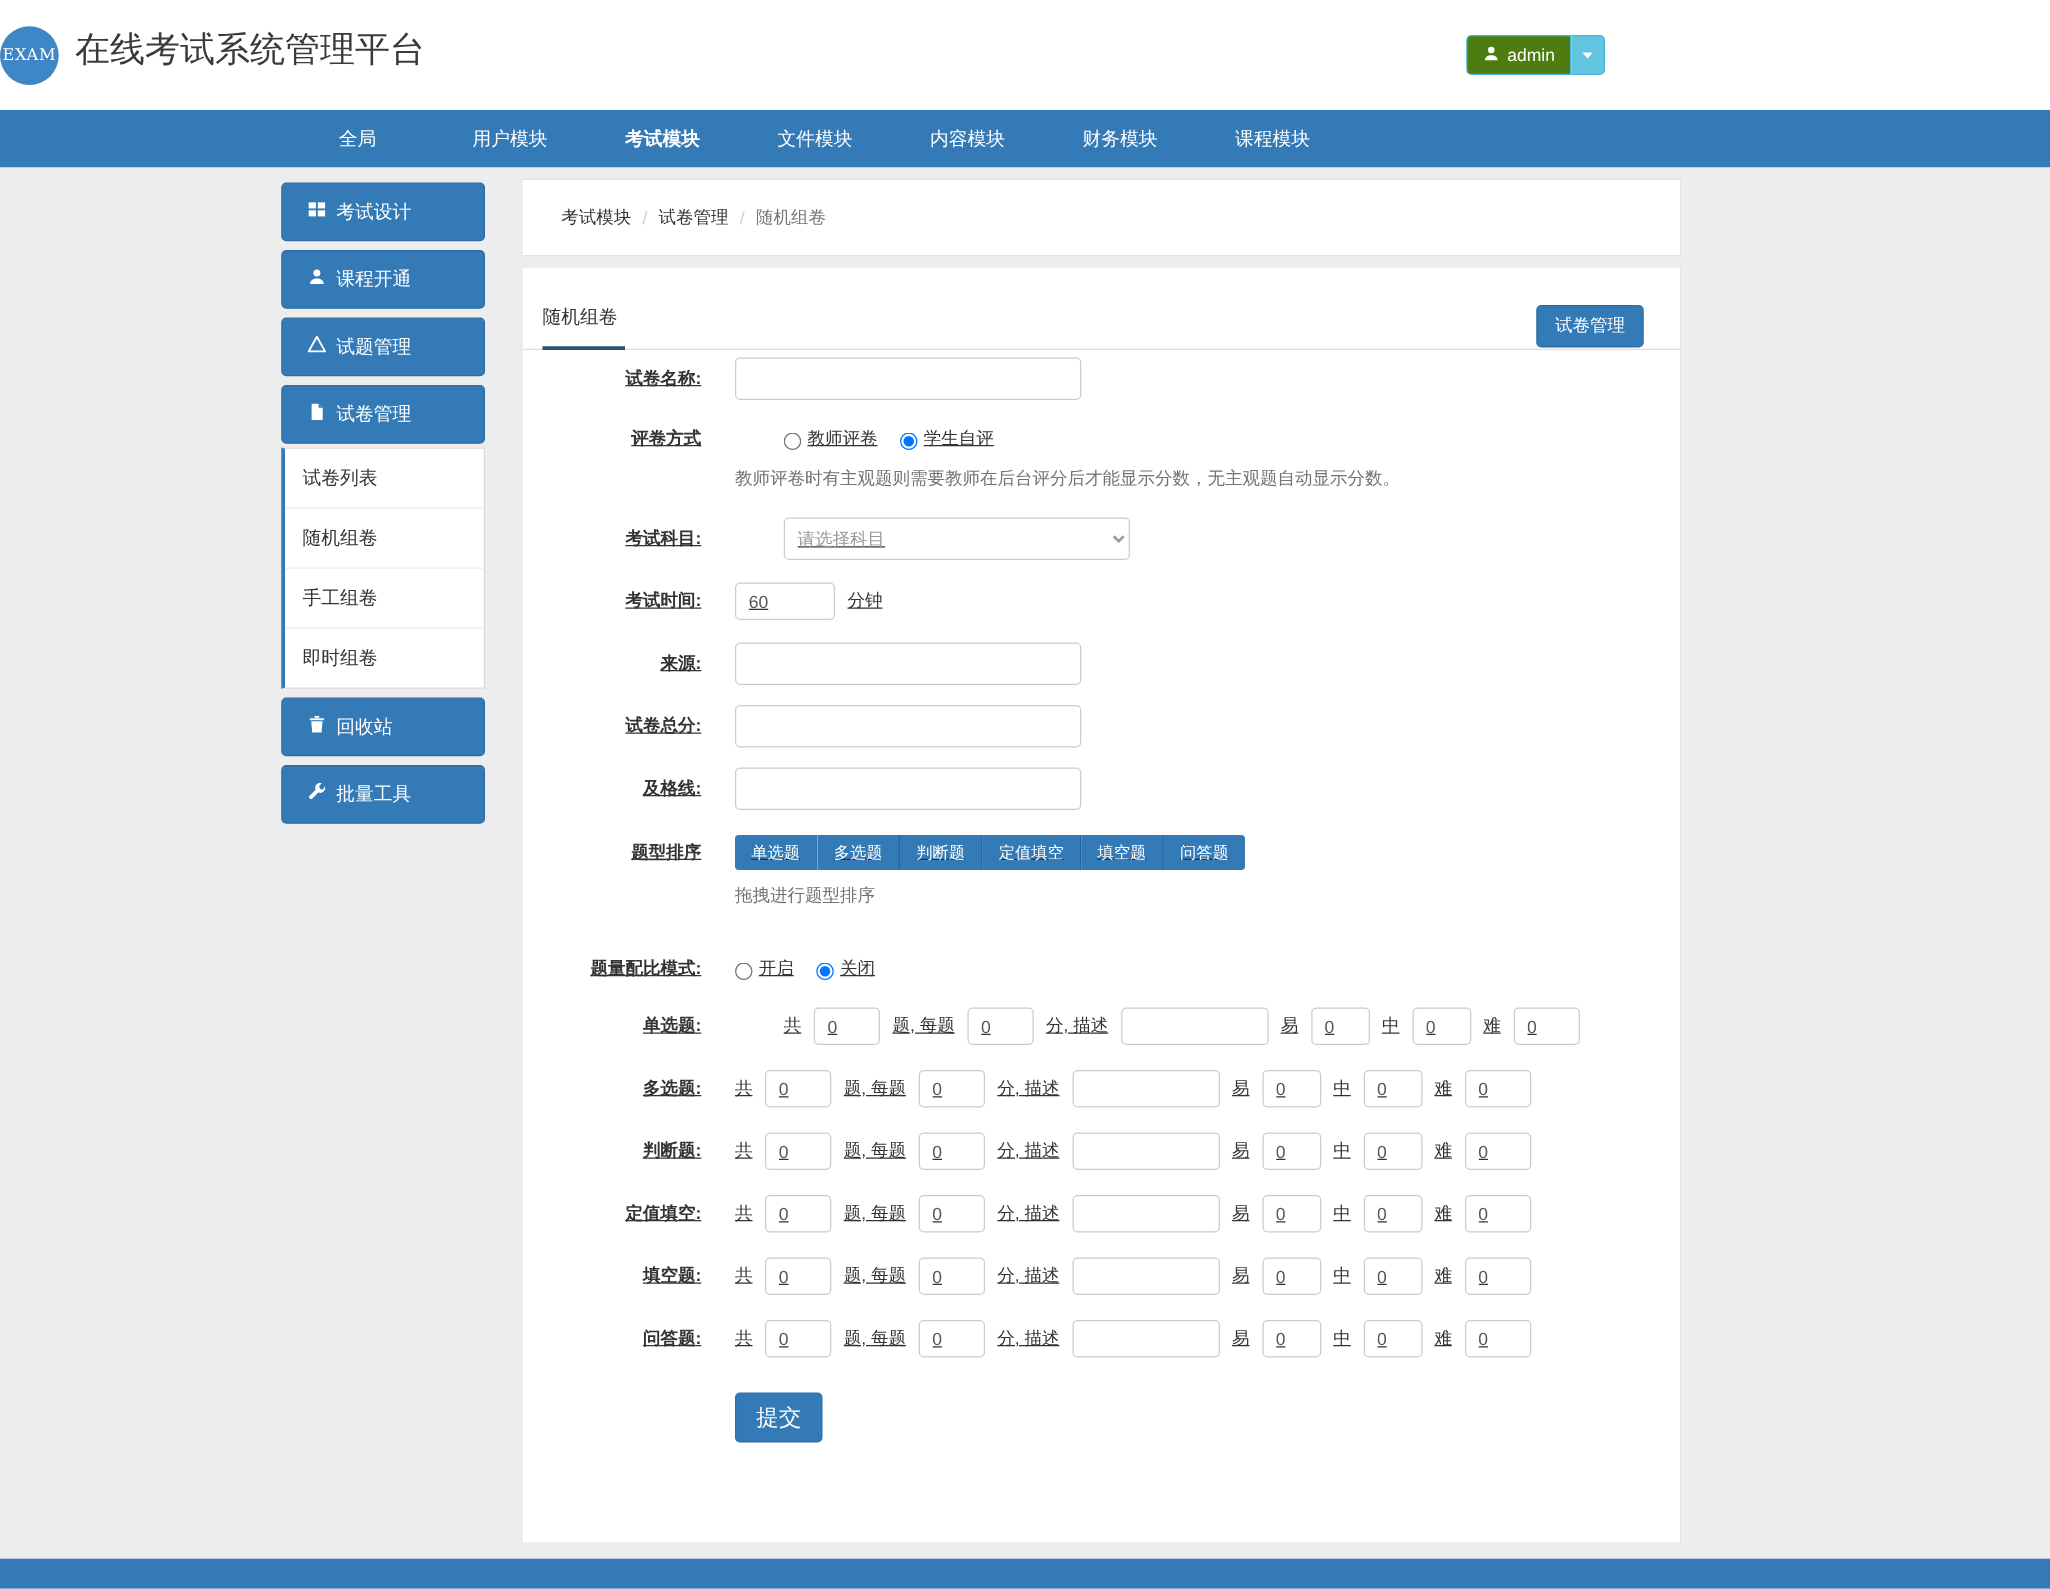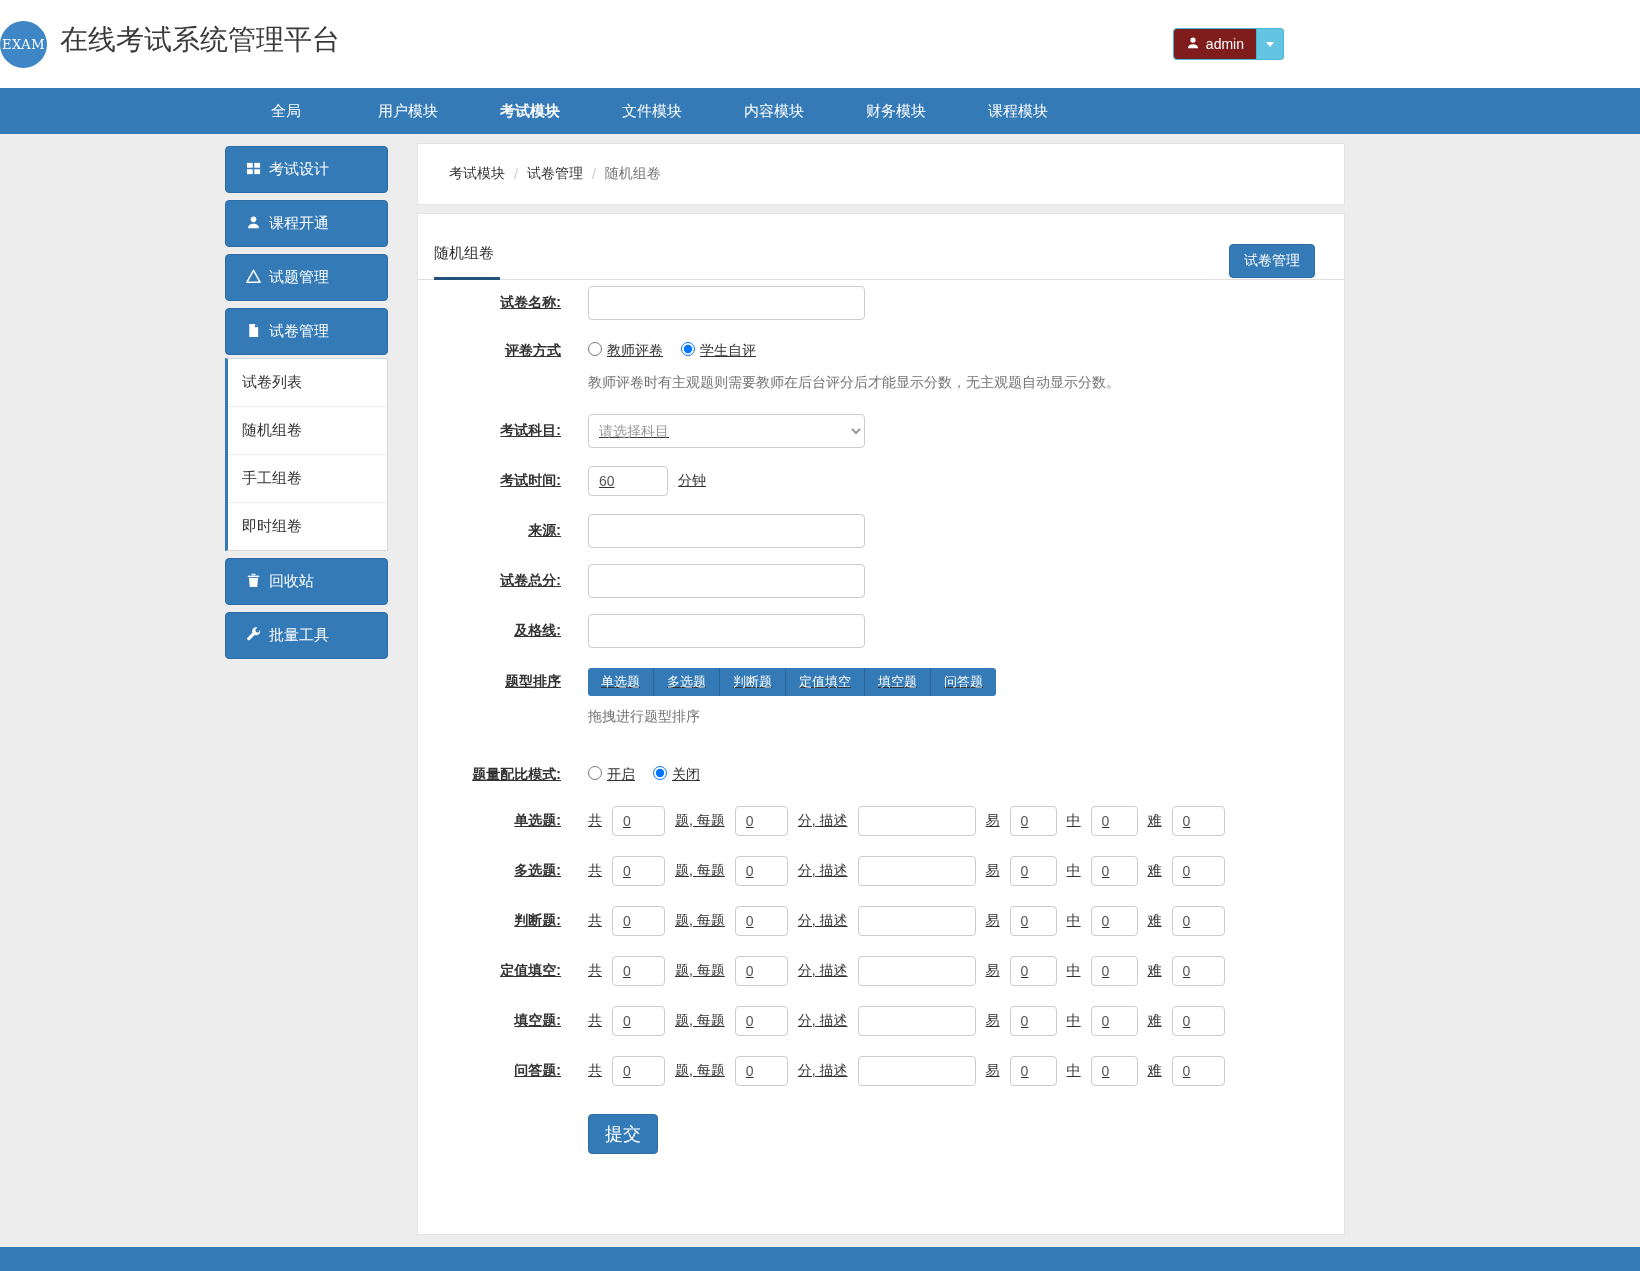--- a/index.html
+++ b/index.html
@@ -18,21 +18,21 @@
   }
   .brand { display: flex; align-items: flex-start; }
   .logo-circle {
     width: 47px; height: 47px; border-radius: 50%;
     background: #3e86c5; color: #fff; display: flex; align-items: center; justify-content: center;
     font-family: "DejaVu Serif", serif; font-size: 13px; letter-spacing: .5px;
   }
   .site-title { margin-left: 13px; font-size: 28px; color: #3a3a3a; }
   .user-btn-group { margin-left: auto; margin-right: 356px; display: flex; }
   .user-btn {
-    background: #7f1d1d; border: 1px solid #46b8da; color: #fff;
+    background: #4d7c0f; border: 1px solid #46b8da; color: #fff;
     padding: 6px 12px; font-size: 14px; border-radius: 4px 0 0 4px;
     display: flex; align-items: center; gap: 6px; cursor: pointer; height: 32px;
   }
   .user-caret-btn {
     background: #64c5e2; border: 1px solid #46b8da; border-left: none;
     width: 27px; border-radius: 0 4px 4px 0; display: flex; align-items: center; justify-content: center;
     cursor: pointer; height: 32px;
   }
   .caret { width: 0; height: 0; border-left: 4px solid transparent; border-right: 4px solid transparent; border-top: 5px solid #fff; }
   
@@ -107,41 +107,41 @@
   input.inp-sm { height: 30px; }
   input.inp-time { width: 80px; }
   input.inp-num { width: 53px; }
   input.inp-diff { width: 47px; }
   input.inp-desc { width: 118px; }
   select.subject {
     width: 277px; height: 34px; border: 1px solid #ccc; border-radius: 4px;
     background: #fff; color: #999; font-size: 14px; padding: 0 6px; outline: none;
     font-family: "Liberation Sans", "DejaVu Sans", sans-serif;
   }
-  .radio-lbl { display: inline-flex; align-items: flex-start; gap: 5px; font-size: 14px; color: #333; margin-right: 18px; cursor: pointer; }
+  .radio-lbl { display: inline-flex; align-items: flex-end; gap: 5px; font-size: 14px; color: #333; margin-right: 18px; cursor: pointer; }
   .radio-lbl input { width: 14px; height: 14px; cursor: pointer; }
   .help-text { margin-left: 155px; font-size: 14px; color: #737373; }
   .unit { margin-left: 10px; font-size: 14px; }
   
   .btn-group { display: inline-flex; }
   .sort-btn {
     background: #337ab7; color: #fff; font-size: 13px; border: none;
     height: 28px; padding: 0 13px; cursor: move; border-right: 1px solid #2a6496;
     font-family: "Liberation Sans", "DejaVu Sans", sans-serif;
   }
   .sort-btn:first-child { border-radius: 3px 0 0 3px; }
   .sort-btn:last-child { border-radius: 0 3px 3px 0; border-right: none; }
   .qcontrols { display: flex; align-items: center; gap: 10px; font-size: 14px; color: #333; }
   .submit-btn {
     background: #337ab7; color: #fff; border: 1px solid #2e6da4; border-radius: 4px;
     font-size: 18px; padding: 7px 16px; cursor: pointer; margin-left: 155px; margin-top: 28px;
   }
   
   .mt6 { margin-top: 6px; } .mt14 { margin-top: 14px; } .mt16 { margin-top: 16px; }
-  .mt18 { margin-top: 18px; } .mt20 { margin-top: 20px; } .mt22 { margin-top: 22px; }
+  .mt18 { margin-top: 18px; } .mt20 { margin-top: 20px; } .mt22 { margin-top: 22px; gap: 39px; }
   .mt12 { margin-top: 12px; } .mt40 { margin-top: 40px; }
   
   .footer { height: 24px; background: #337ab7; flex: 0 0 auto; }
 </style>
 </head>
 <body>
 
 <header class="header">
   <div class="brand">
     <div class="logo-circle">

